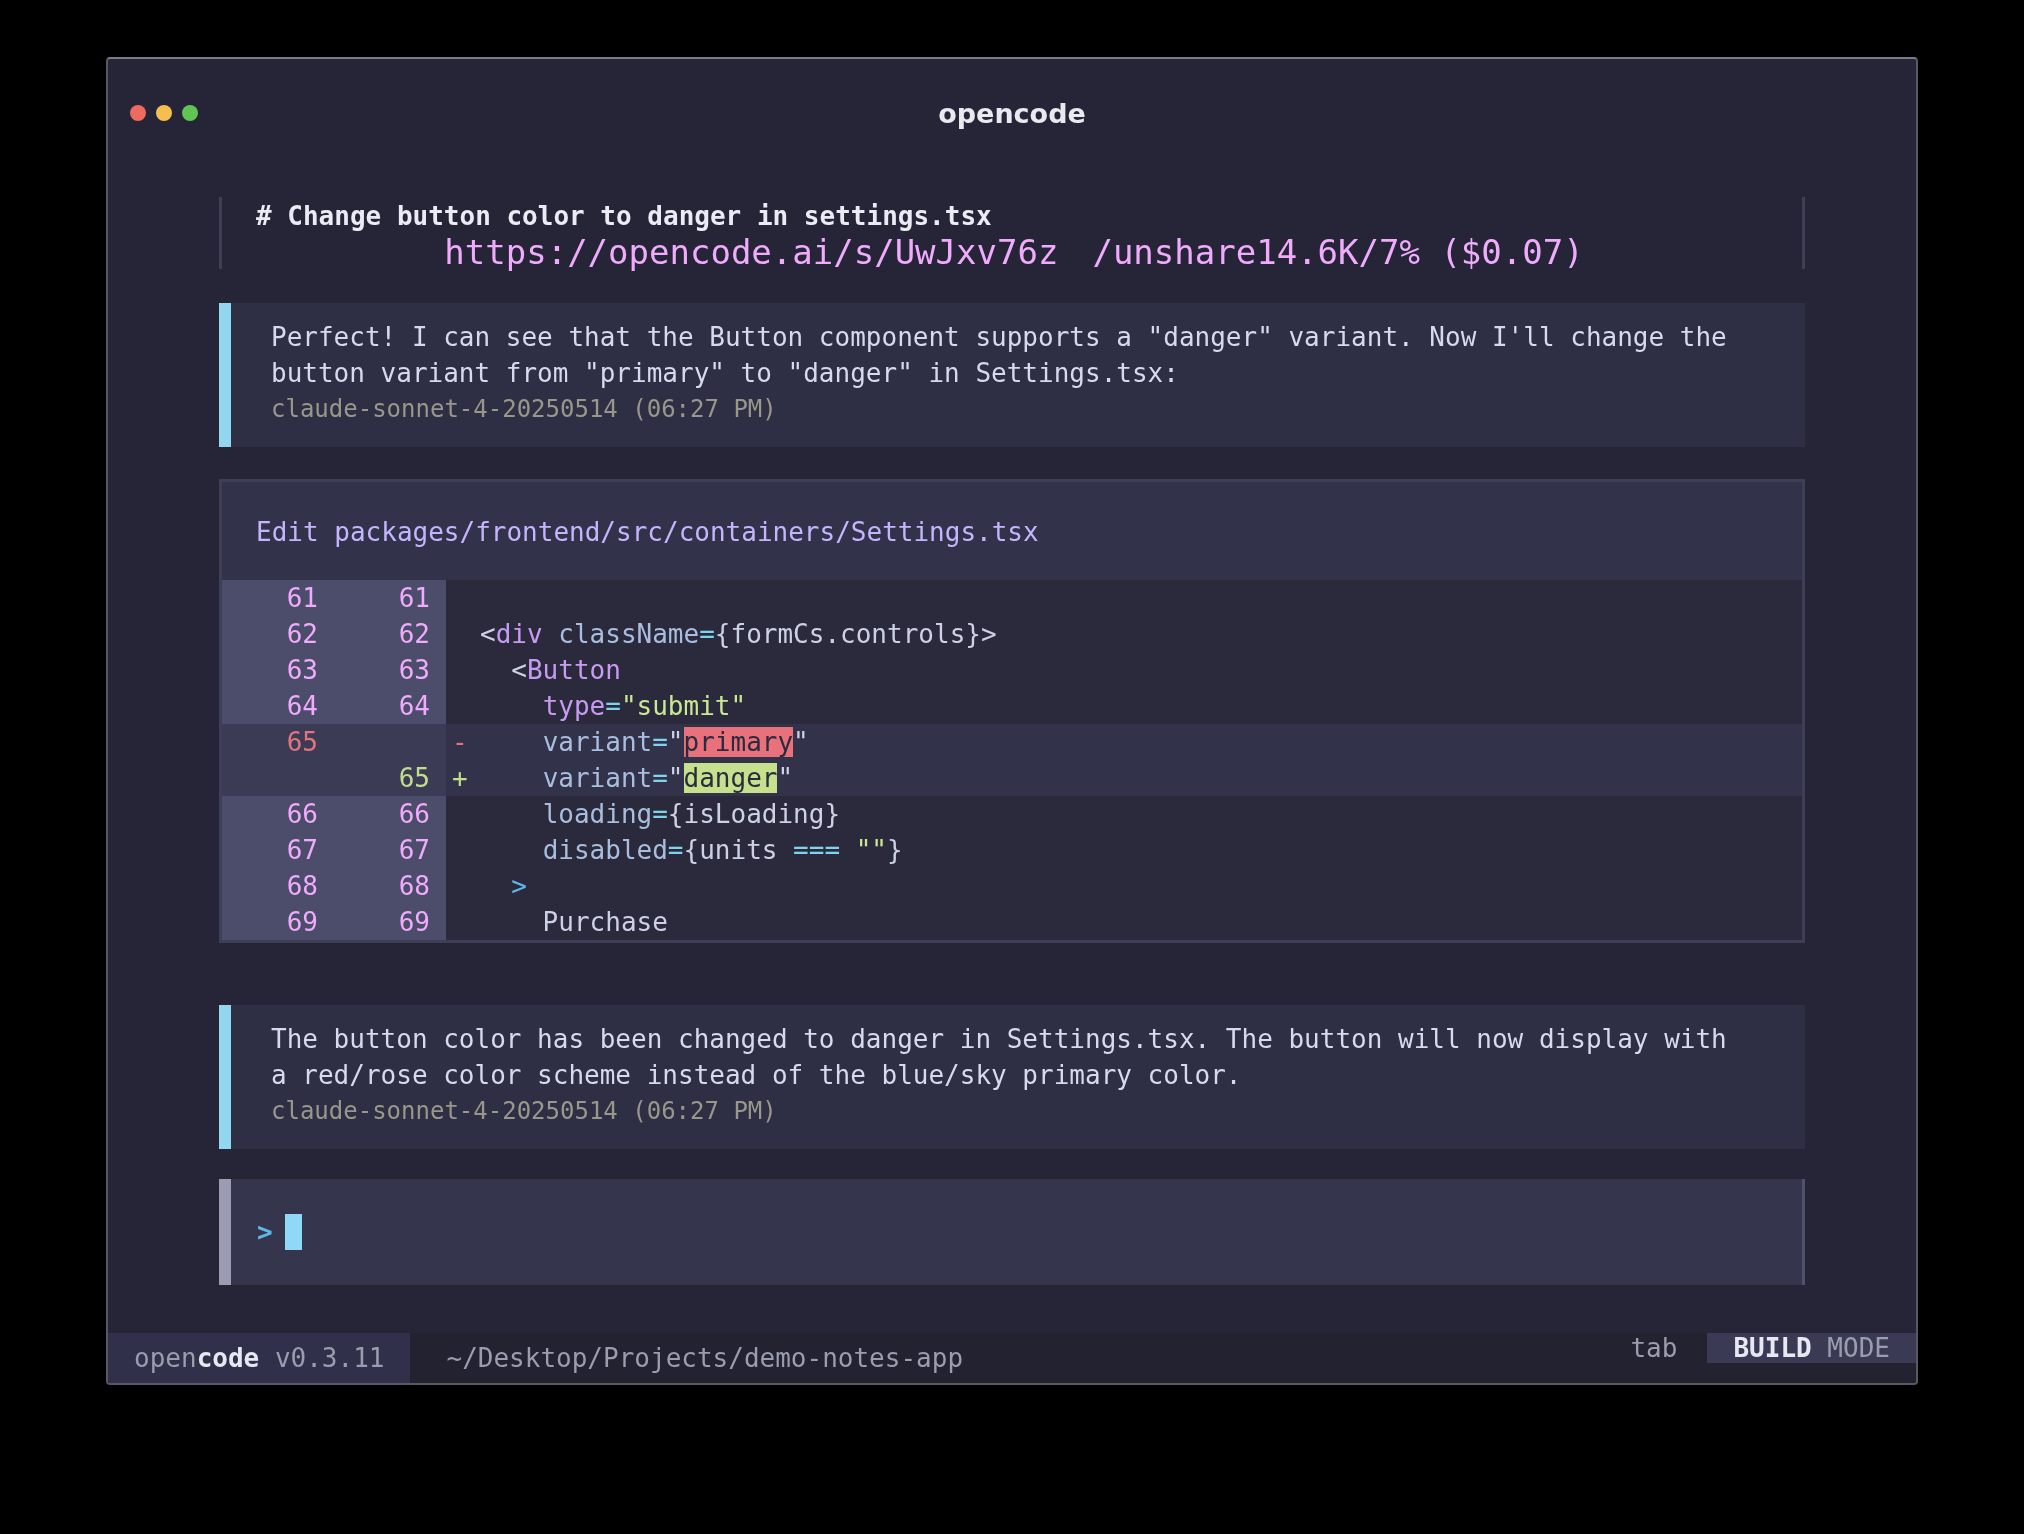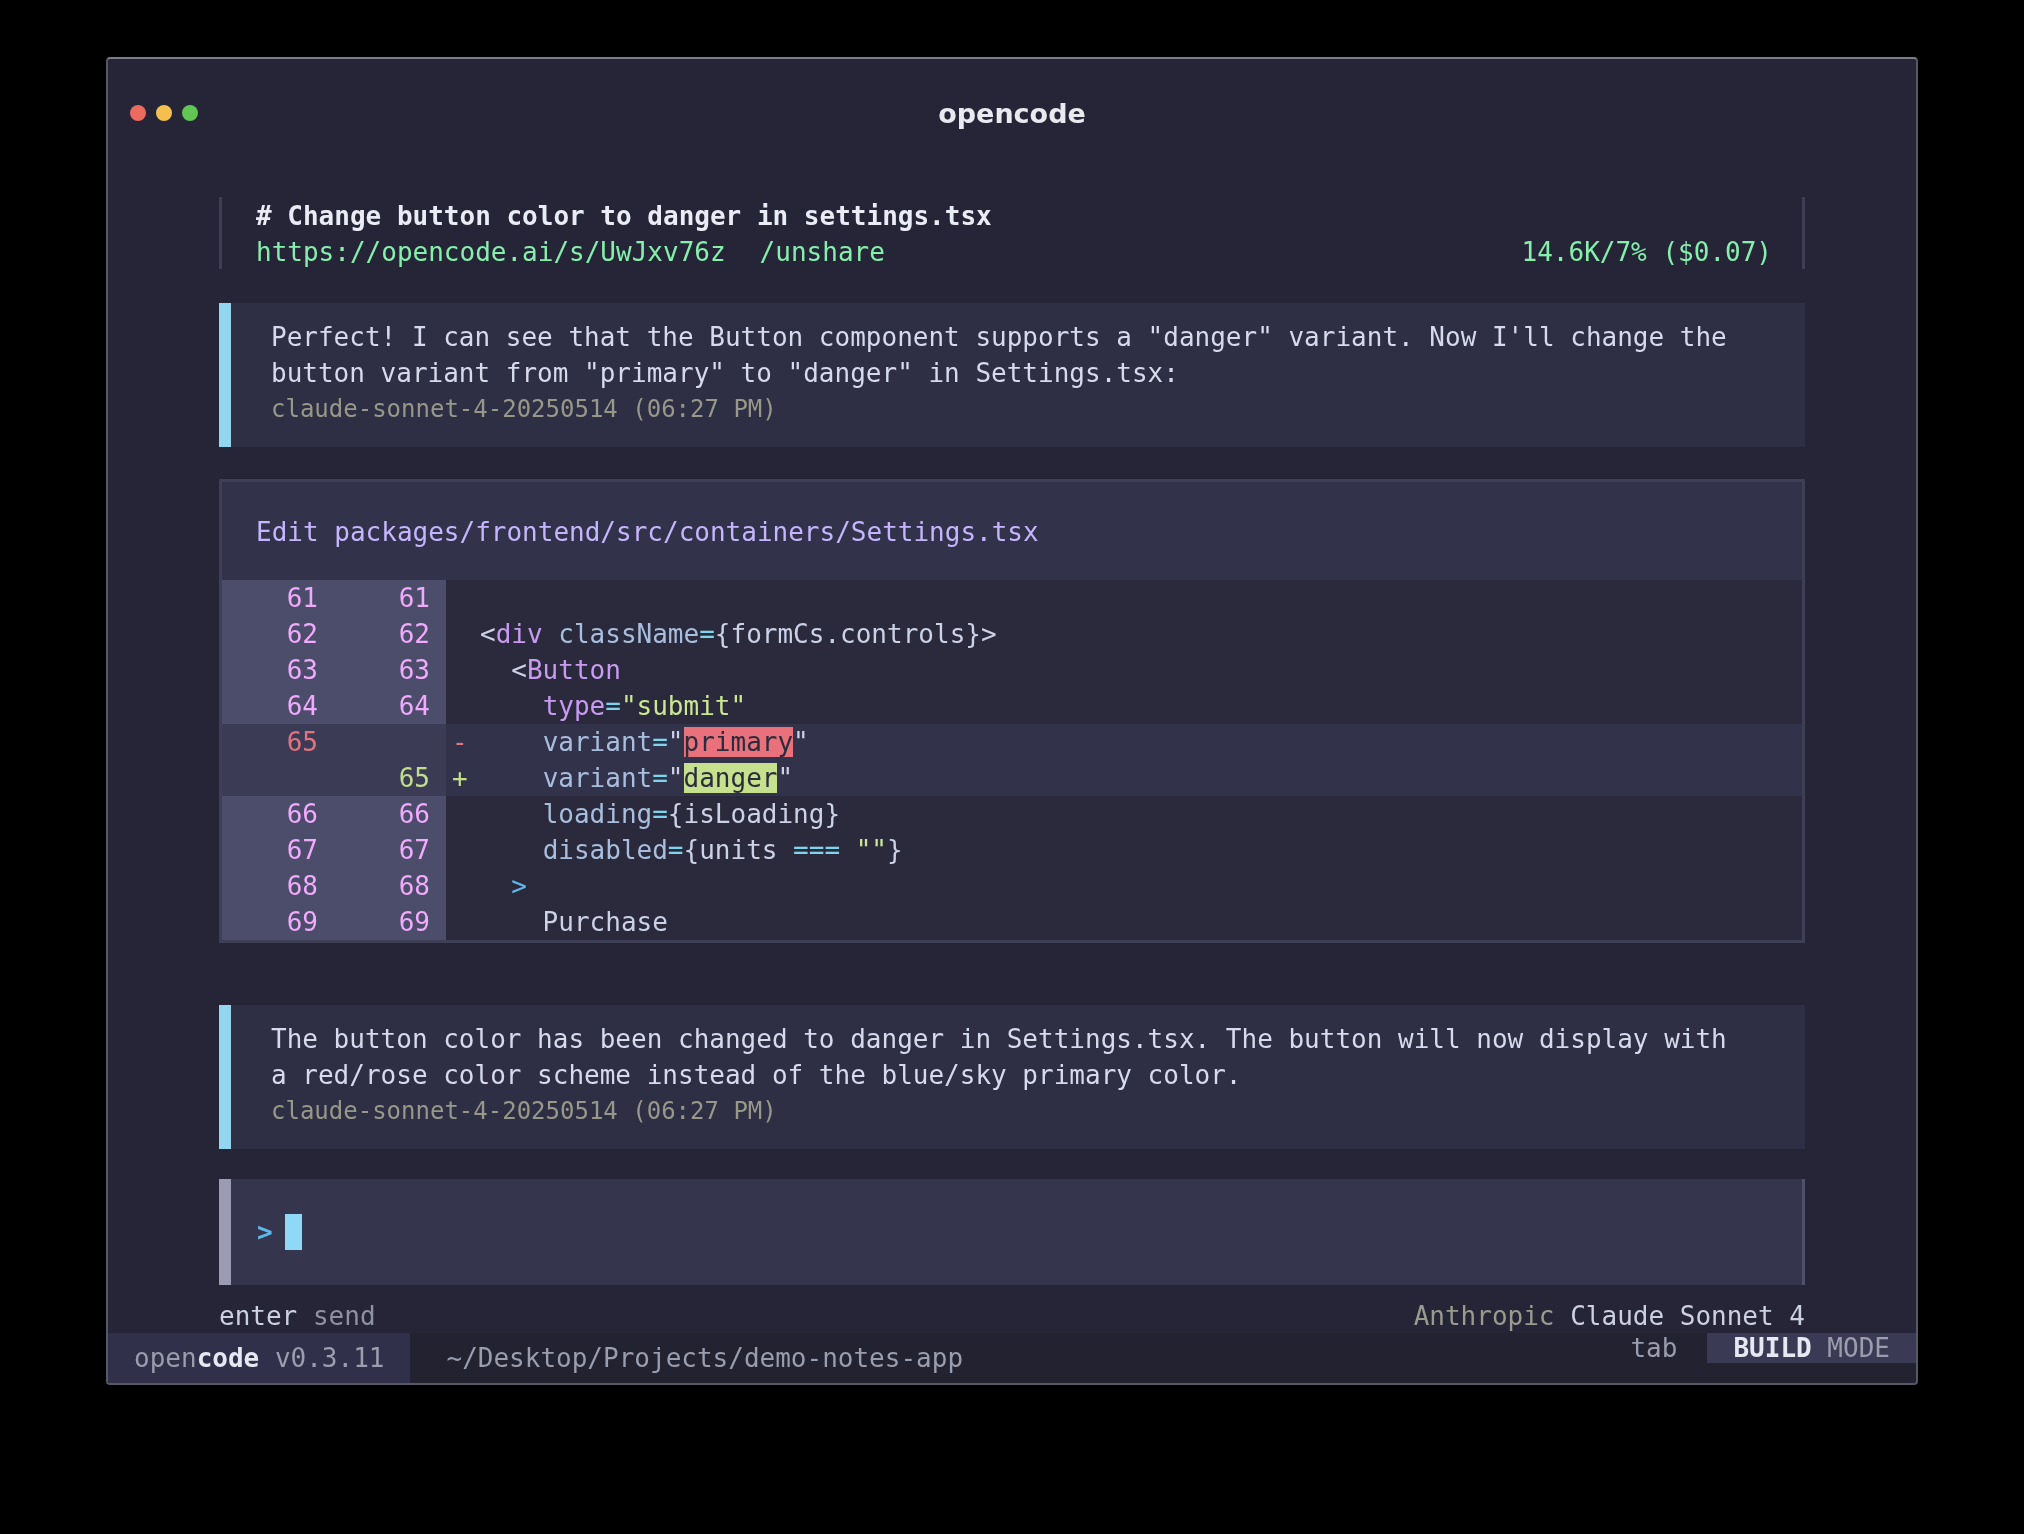--- a/index.html
+++ b/index.html
@@ -16,21 +16,21 @@
   .light{width:16px;height:16px;border-radius:50%;}
   .light.red{background:#ed6a5e;}
   .light.yellow{background:#f5bf4f;}
   .light.green{background:#61c554;}
   .win-title{font-family:"DejaVu Sans","Liberation Sans",sans-serif;font-weight:bold;font-size:27px;color:#e9eaf0;}
   
   .content{flex:1;display:flex;flex-direction:column;padding:0 111px;}
   
   .session{margin-top:30px;border-left:3px solid #3e3e54;border-right:3px solid #3e3e54;padding:0 30px 0 34px;flex:none;}
   .session-title{font-size:26px;font-weight:bold;color:#e9ebf5;line-height:38px;white-space:pre;}
-  .session-sub{display:flex;justify-content:space-between;line-height:34px;font-size:26px;color:#86efac;}
+  .session-sub{display:flex;justify-content:center;line-height:34px;font-size:34px;color:#f0abfc;}
   .session-sub .left{display:flex;gap:34px;}
   
   .msg{display:flex;flex:none;}
   .msg .bar{width:12px;background:#93d6f0;flex:none;}
   .msg .body{flex:1;background:#2e2e44;padding:16px 20px 20px 40px;}
   .msg .line{font-size:26px;line-height:36px;color:#d6daec;white-space:pre;}
   .msg .meta{font-size:24px;line-height:36px;color:#98988a;white-space:pre;}
   
   .edit{margin-top:32px;border:3px solid #3e3e56;background:#32324a;flex:none;}
   .edit-header{padding:32px 0 30px 34px;font-size:26px;line-height:36px;color:#c4b5fd;white-space:pre;}
@@ -181,24 +181,20 @@
     </div>
 
     <div class="inputbox">
       <div class="lbar"></div>
       <div class="field">
         <span class="prompt-sym">&gt;</span>
         <span class="cursor"></span>
       </div>
     </div>
 
-    <div class="hints">
-      <div><span class="hint-bright">enter</span><span class="hint-dim"> send</span></div>
-      <div><span class="hint-dim" style="color:#9a9a8e;">Anthropic </span><span class="hint-bright">Claude Sonnet 4</span></div>
-    </div>
 
   </div>
 
   <div class="statusbar mono">
     <div class="sb-seg">
       <span class="sb-dim">open</span><span class="sb-bright">code</span><span class="sb-dim"> v0.3.11</span>
     </div>
     <div class="sb-path">~/Desktop/Projects/demo-notes-app</div>
     <div class="sb-right">
       <div class="sb-tab">tab</div>

